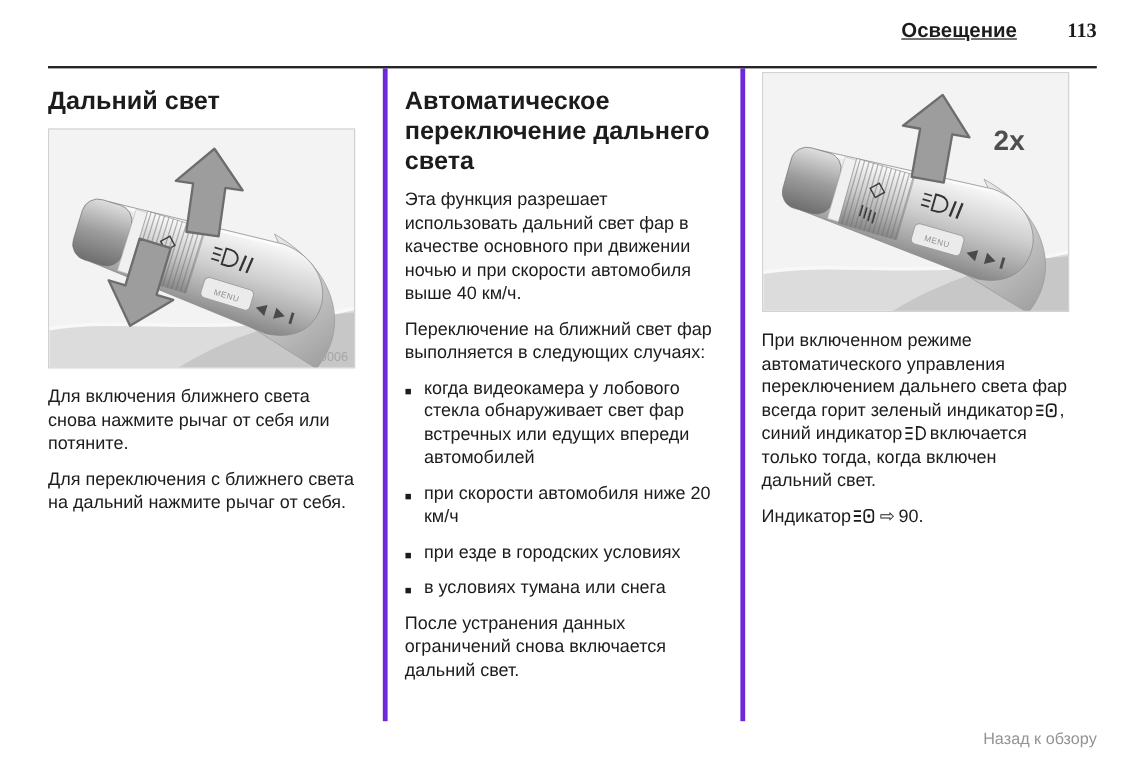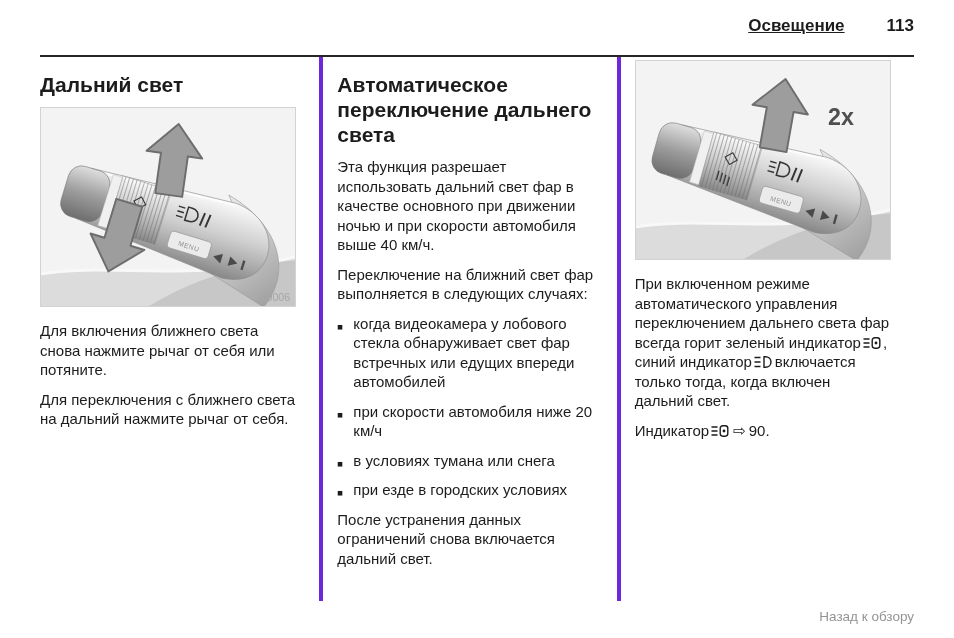--- a/index.html
+++ b/index.html
@@ -8,21 +8,21 @@
     background: #ffffff;
     color: #1c1c1c;
     font-family: "Liberation Sans", "DejaVu Sans", sans-serif;
     overflow: hidden;
   }
   .page { padding: 16px 40px 0 40px; }
 
   
   .header { display: flex; justify-content: flex-end; align-items: baseline; height: 24px; }
   .header .section { font-size: 17px; font-weight: bold; text-decoration: underline; }
-  .header .pagenum { font-size: 17px; font-weight: bold; margin-left: 42px; }
+  .header .pagenum { font-size: 17px; font-weight: bold; margin-left: 42px; font-family: Liberation Serif, serif; }
   .rule { height: 2px; background: #262626; margin-top: 15px; }
 
   
   .columns { display: flex; min-height: 544px; }
   .col { flex: 1 1 0; padding-right: 18px; }
   .col + .col { border-left: 4px solid #6d28d9; padding-left: 14px; }
 
   h2.colhead { font-size: 21px; line-height: 25px; font-weight: bold; margin: 15px 0 10px 0; max-width: 262px; }
 
   .figure {
@@ -127,22 +127,22 @@
       <p class="body-text">Для переключения с ближнего света на дальний нажмите рычаг от себя.</p>
     </div>
 
     <div class="col">
       <h2 class="colhead">Автоматическое переключение дальнего света</h2>
       <p class="body-text">Эта функция разрешает использовать дальний свет фар в качестве основного при движении ночью и при скорости автомобиля выше 40 км/ч.</p>
       <p class="body-text">Переключение на ближний свет фар выполняется в следующих случаях:</p>
       <ul class="bullets">
         <li>когда видеокамера у лобового стекла обнаруживает свет фар встречных или едущих впереди автомобилей</li>
         <li>при скорости автомобиля ниже 20 км/ч</li>
+        <li>при езде в городских условиях</li>
         <li>в условиях тумана или снега</li>
-        <li>при езде в городских условиях</li>
       </ul>
       <p class="body-text">После устранения данных ограничений снова включается дальний свет.</p>
     </div>
 
     <div class="col">
 
       <div class="figure">
         <svg width="256" height="199" viewBox="0 0 264 205">
           <rect x="0" y="0" width="264" height="205" fill="#f3f3f3"></rect>
           <path d="M0,172 C70,160 150,182 264,154 L264,205 L0,205 Z" fill="#dcdcdc"></path>

